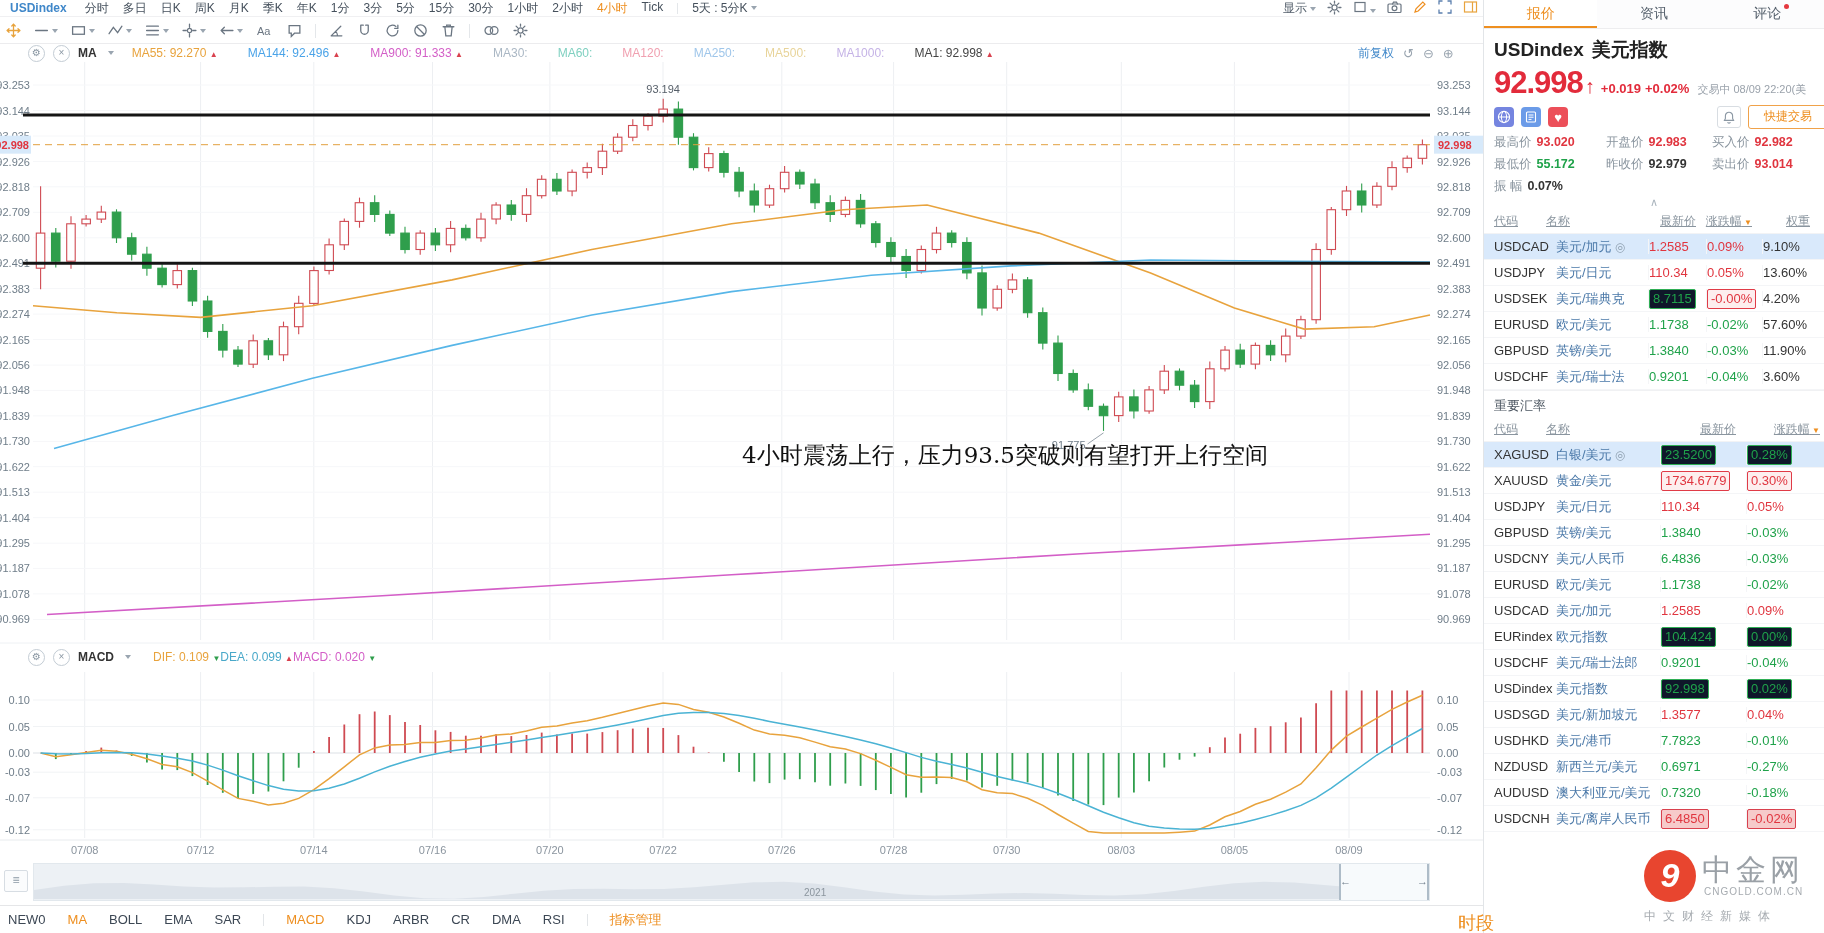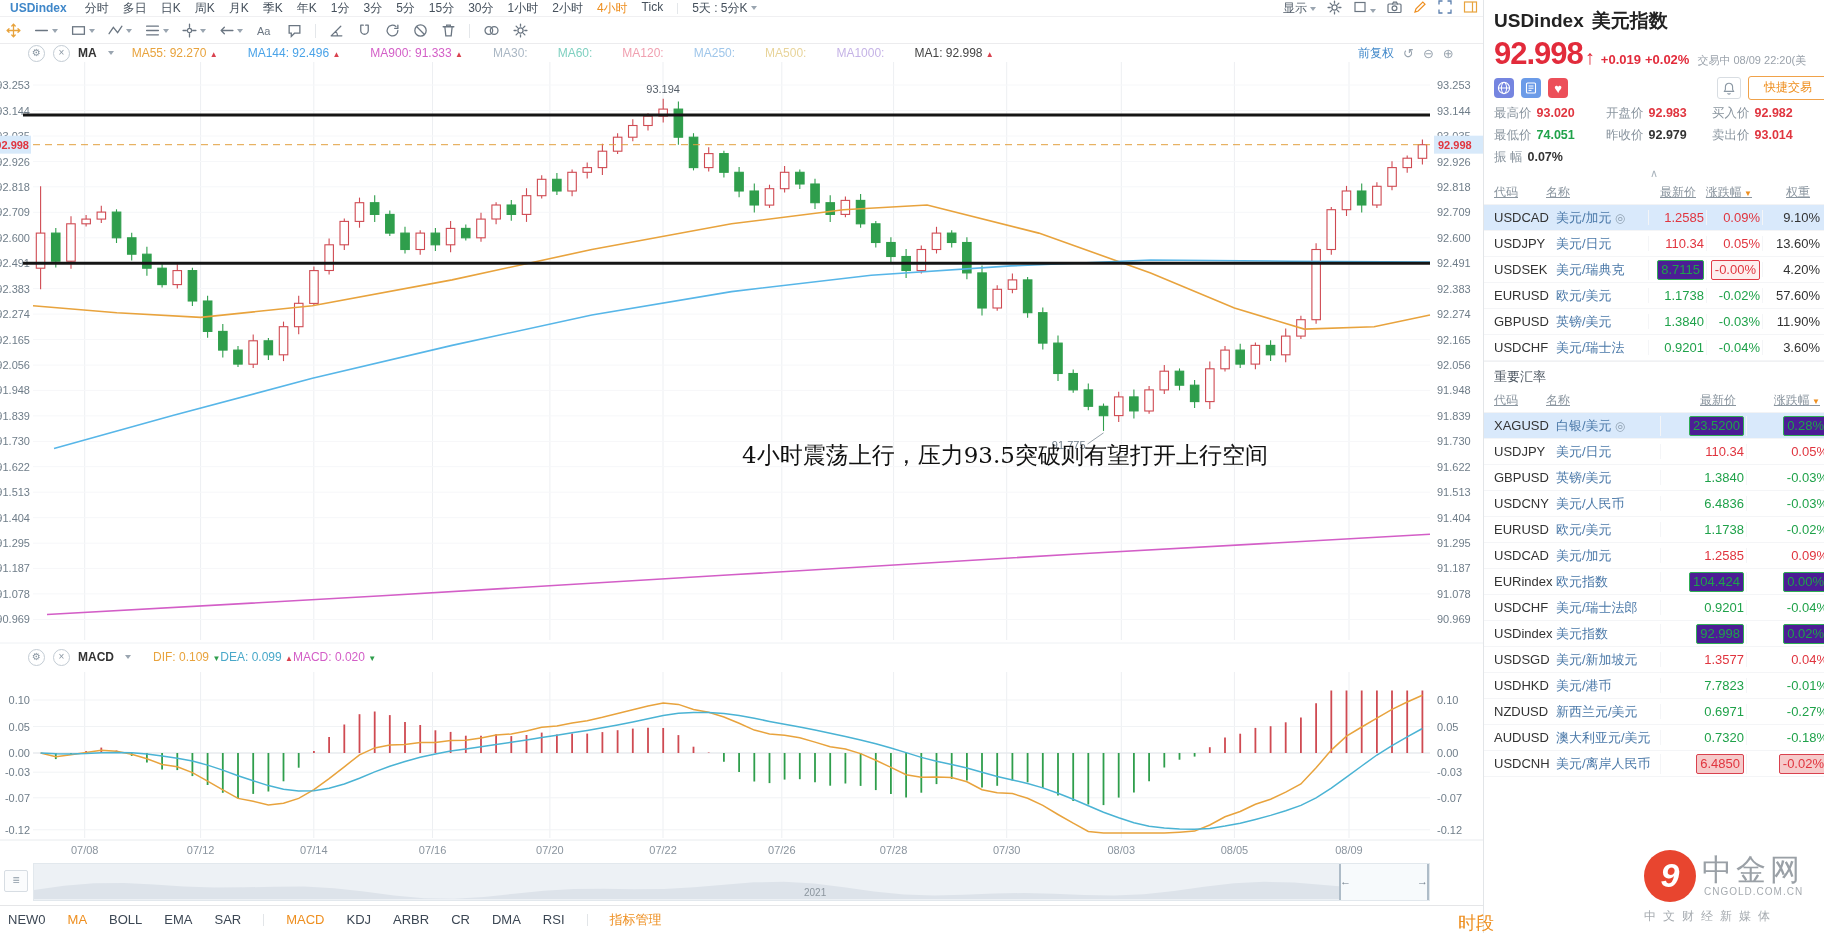--- a/index.html
+++ b/index.html
@@ -53,24 +53,24 @@
   #quote-stats{padding:4px 10px 0;display:grid;grid-template-columns:112px 106px 107px;row-gap:5px;font-size:12.5px;}
   .stat .lb{color:#8a959f;margin-right:5px;} .stat{white-space:nowrap;}
   .v-red{color:#e0353f;font-weight:bold;} .v-green{color:#1fa24a;font-weight:bold;} .v-dark{color:#333;font-weight:bold;}
   #collapse{height:16px;text-align:center;color:#aab4bd;font-size:11px;line-height:14px;}
   .sec-head{border-top:1px solid #f0f1f3;padding:6px 10px 4px;font-size:13px;color:#4c5661;}
   .tbl-head{display:flex;font-size:12px;color:#8a959f;padding:2px 0 3px;border-bottom:1px solid #f2f3f5;text-decoration:underline;}
   .trow{display:flex;align-items:center;height:25px;border-bottom:1px solid #f4f5f7;font-size:13px;white-space:nowrap;overflow:hidden;}
   .trow.sel{background:#d9e9fb;}
   .c-code{width:62px;padding-left:10px;color:#333;overflow:hidden;flex:none;}
   .c-name{color:#4a78a8;overflow:hidden;flex:none;display:flex;align-items:center;}
-  .c-num{text-align:right;flex:none;}
+  .c-num{text-align:left;flex:none;}
   .eye{color:#8fa0b0;font-size:12px;margin-left:3px;}
   .fb{display:inline-block;padding:0 3px;border-radius:2px;line-height:18px;border:1px solid transparent;}
-  .fb.g{border-color:#2fae55;background:#4c1d95;}
+  .fb.g{border-color:#2fae55;background:#0f172a;}
   .fb.r{border-color:#e03b47;background:#fdeeee;}
   .fb.rf{border-color:#d9414e;background:#f6caca;}
   .txt-red{color:#e0353f;} .txt-green{color:#1fa24a;}
   #watermark{position:absolute;left:160px;top:848px;width:185px;}
   #wm-logo{position:absolute;left:0;top:2px;width:52px;height:52px;border-radius:50%;background:#e8452f;
      color:#fff;font-weight:bold;font-size:34px;text-align:center;line-height:50px;font-style:italic;}
   #wm-name{position:absolute;left:58px;top:2px;font-size:30px;color:#9aa0a6;letter-spacing:4px;}
   #wm-url{position:absolute;left:60px;top:38px;font-size:10px;color:#a6abb0;letter-spacing:1px;}
   #wm-slogan{position:absolute;left:0px;top:60px;font-size:12px;color:#a6abb0;letter-spacing:7px;white-space:nowrap;}
   #panel-timeseg{position:absolute;left:-26px;top:911px;color:#ee8f20;font-size:18px;}
@@ -720,20 +720,25 @@
     <span class="bi">KDJ</span>
     <span class="bi">ARBR</span>
     <span class="bi">CR</span>
     <span class="bi">DMA</span>
     <span class="bi">RSI</span>
     <span class="vdiv"></span>
     <span class="bi active">指标管理</span>
   </div>
 
 <div id="right-panel" class="abs" style="z-index:3;">
+  <div id="panel-tabs">
+      <div class="tab active">报价</div>
+      <div class="tab">资讯</div>
+      <div class="tab">评论<span class="dot"></span></div>
+    </div>
   <div id="quote-title">
     <span>USDindex</span><span class="cn">美元指数</span>
   </div>
   <div id="quote-price-row">
     <span id="quote-price">92.998</span>
     <span id="quote-arrow">↑</span>
     <span class="chg">+0.019</span>
     <span class="chg">+0.02%</span>
     <span id="quote-status">交易中 08/09 22:20(美</span>
   </div>
@@ -757,21 +762,21 @@
           <path d="M6 1.2a3.6 3.6 0 0 1 3.6 3.6v2.6l1 2H1.4l1-2V4.8A3.6 3.6 0 0 1 6 1.2z" fill="none" stroke="#8a97a3" stroke-width="1.1"></path>
           <path d="M4.8 11a1.2 1.2 0 0 0 2.4 0" fill="none" stroke="#8a97a3" stroke-width="1.1"></path>
         </svg>
       </span>
     <span id="quick-trade">快捷交易</span>
   </div>
   <div id="quote-stats">
       <span class="stat"><span class="lb">最高价</span><span class="v-red">93.020</span></span>
       <span class="stat"><span class="lb">开盘价</span><span class="v-red">92.983</span></span>
       <span class="stat"><span class="lb">买入价</span><span class="v-red">92.982</span></span>
-      <span class="stat"><span class="lb">最低价</span><span class="v-green">74.051</span></span>
+      <span class="stat"><span class="lb">最低价</span><span class="v-green">55.172</span></span>
       <span class="stat"><span class="lb">昨收价</span><span class="v-dark">92.979</span></span>
       <span class="stat"><span class="lb">卖出价</span><span class="v-red">93.014</span></span>
       <span class="stat"><span class="lb">振  幅</span><span class="v-dark">0.07%</span></span>
     </div>
   <div id="collapse">∧</div>
 
   <div class="tbl-head" id="comp-head">
       <span class="c-num" style="width:62px;text-align:left;padding-left:10px;box-sizing:border-box;">代码</span>
       <span class="c-num" style="width:92px;text-align:left;">名称</span>
       <span class="c-num" style="width:58px;text-align:right;">最新价</span>
@@ -831,20 +836,26 @@
       <span class="c-num" style="width:84px;text-align:right;">涨跌幅<span style="color:#ee8f20;font-size:8px;"> ▼</span></span>
     </div>
   <div id="imp-rows">
       <div class="trow sel">
         <span class="c-code" style="width:62px;">XAGUSD</span>
         <span class="c-name" style="width:104px;">白银/美元<span class="eye">◎</span></span>
         <span class="c-num" style="width:86px;border-left:1px solid #f4f5f7;box-sizing:border-box;padding-right:2px;"><span class="fb g txt-green">23.5200</span></span>
         <span class="c-num" style="width:84px;border-left:1px solid #f4f5f7;box-sizing:border-box;padding-right:2px;"><span class="fb g txt-green">0.28%</span></span>
       </div>
       <div class="trow">
+        <span class="c-code" style="width:62px;">XAUUSD</span>
+        <span class="c-name" style="width:104px;">黄金/美元</span>
+        <span class="c-num" style="width:86px;border-left:1px solid #f4f5f7;box-sizing:border-box;padding-right:2px;"><span class="fb r txt-red">1734.6779</span></span>
+        <span class="c-num" style="width:84px;border-left:1px solid #f4f5f7;box-sizing:border-box;padding-right:2px;"><span class="fb r txt-red">0.30%</span></span>
+      </div>
+      <div class="trow">
         <span class="c-code" style="width:62px;">USDJPY</span>
         <span class="c-name" style="width:104px;">美元/日元</span>
         <span class="c-num" style="width:86px;border-left:1px solid #f4f5f7;box-sizing:border-box;padding-right:2px;"><span class="txt-red">110.34</span></span>
         <span class="c-num" style="width:84px;border-left:1px solid #f4f5f7;box-sizing:border-box;padding-right:2px;"><span class="txt-red">0.05%</span></span>
       </div>
       <div class="trow">
         <span class="c-code" style="width:62px;">GBPUSD</span>
         <span class="c-name" style="width:104px;">英镑/美元</span>
         <span class="c-num" style="width:86px;border-left:1px solid #f4f5f7;box-sizing:border-box;padding-right:2px;"><span class="txt-green">1.3840</span></span>
         <span class="c-num" style="width:84px;border-left:1px solid #f4f5f7;box-sizing:border-box;padding-right:2px;"><span class="txt-green">-0.03%</span></span>

